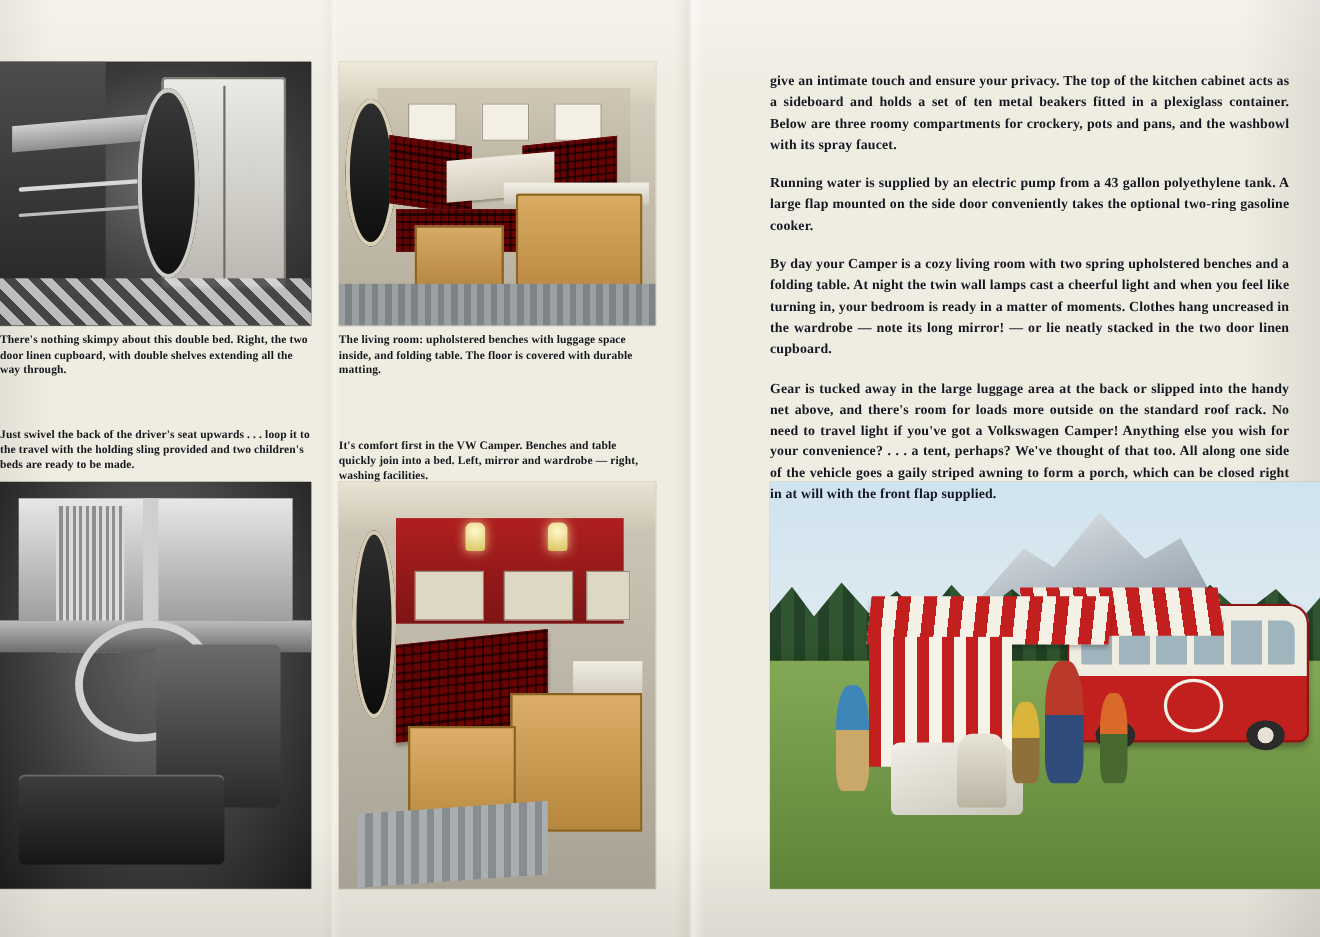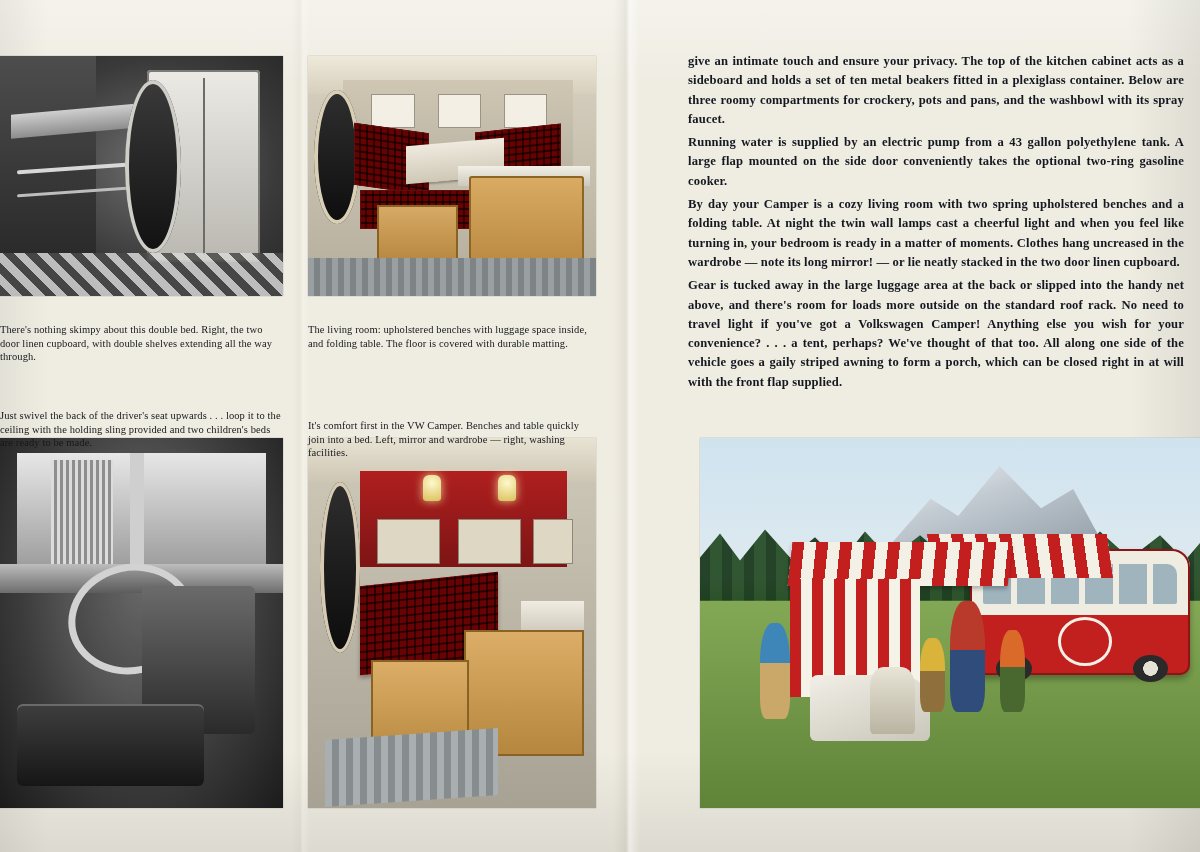--- a/index.html
+++ b/index.html
@@ -40,23 +40,22 @@
     overflow: hidden;
     background: #2b2b2b;
     box-shadow: 0 0 1px rgba(0,0,0,.4);
   }
   .cap {
     position: absolute;
     font-family: "Liberation Serif", serif;
     font-size: 10.5px;
     line-height: 13.5px;
     color: #15181c;
-    font-weight: 400;
+    font-weight: 700;
     letter-spacing: .1px;
-    margin-top: 20px;
   }
 
   
   #ph1 { left: 0px; top: 56px; width: 283px; height: 240px;
     background:
       radial-gradient(ellipse at 55% 45%, #6e6e6e 0%, #3a3a3a 55%, #202020 100%);
   }
   #ph1 .wallL { position:absolute; left:0; top:0; width:34%; height:100%;
     background: linear-gradient(180deg,#4d4d4d,#232323); }
   #ph1 .bedTop { position:absolute; left:4%; top:22%; width:46%; height:10%;
@@ -211,21 +210,21 @@
     top: 48px;
     width: 504px;
     font-family: "Liberation Serif", serif;
     font-size: 12.6px;
     line-height: 19.3px;
     color: #141820;
     font-weight: 700;
     text-align: justify;
     letter-spacing: .15px;
   }
-  #textcol p { margin: 4px; }
+  #textcol p { margin: 16px; }
   .cap-block { white-space: pre-line; }
 </style>
 </head>
 <body>
 
 <div class="page">
 
   <div class="crease c2"></div>
   <div class="crease c1"></div>
 
@@ -260,21 +259,21 @@
 
   <div class="photo" id="ph3">
     <div class="wind"></div>
     <div class="pillar"></div>
     <div class="curtain"></div>
     <div class="dash"></div>
     <div class="wheel"></div>
     <div class="seatback"></div>
     <div class="seatb"></div>
   </div>
-  <div class="cap cap-block" style="left:0px; top:389px; width:283px;">Just swivel the back of the driver's seat upwards . . . loop it to the ceiling with the holding sling provided and two children's beds are ready to be made.</div>
+  <div class="cap cap-block" style="left:0px; top:389px; width:283px;">Just swivel the back of the driver's seat upwards . . . loop it to the travel with the holding sling provided and two children's beds are ready to be made.</div>
 
   <div class="photo" id="ph4">
     <div class="ceil4"></div>
     <div class="redwall"></div>
     <div class="lamp l1"></div>
     <div class="lamp l2"></div>
     <div class="win4 a"></div>
     <div class="win4 b"></div>
     <div class="win4 c"></div>
     <div class="oval4"></div>

